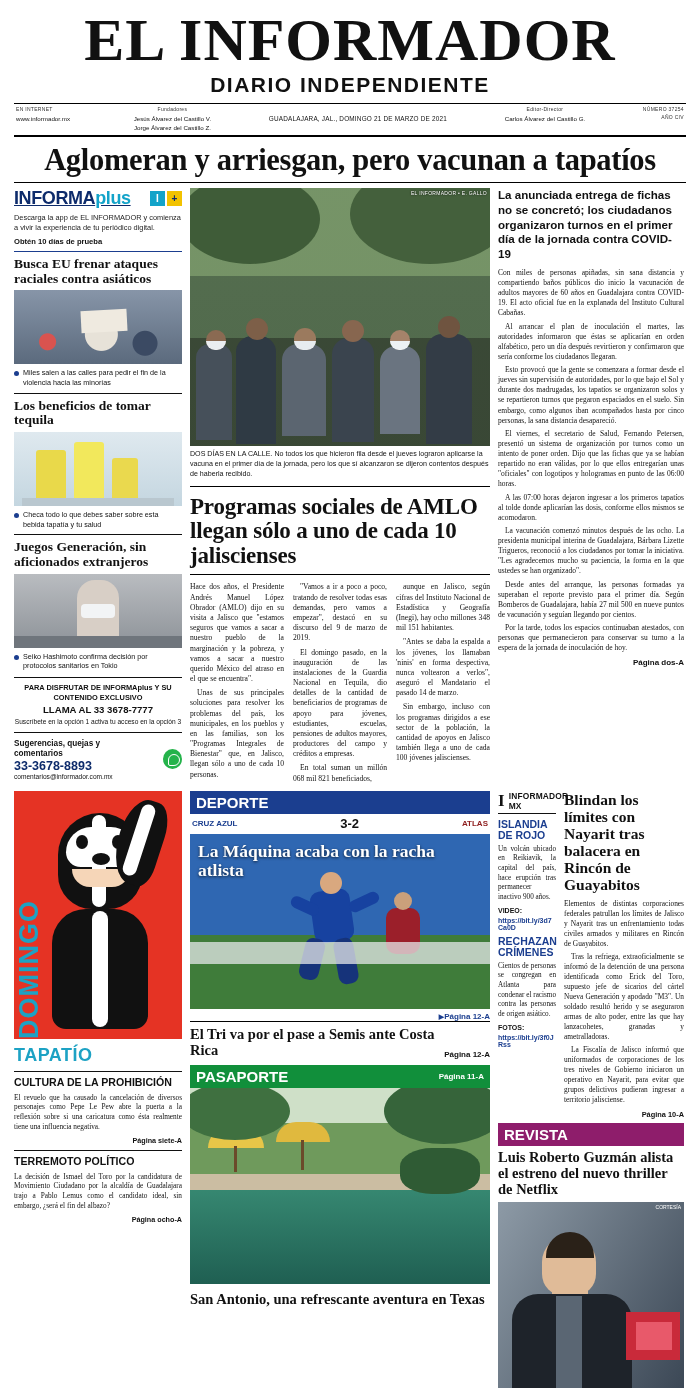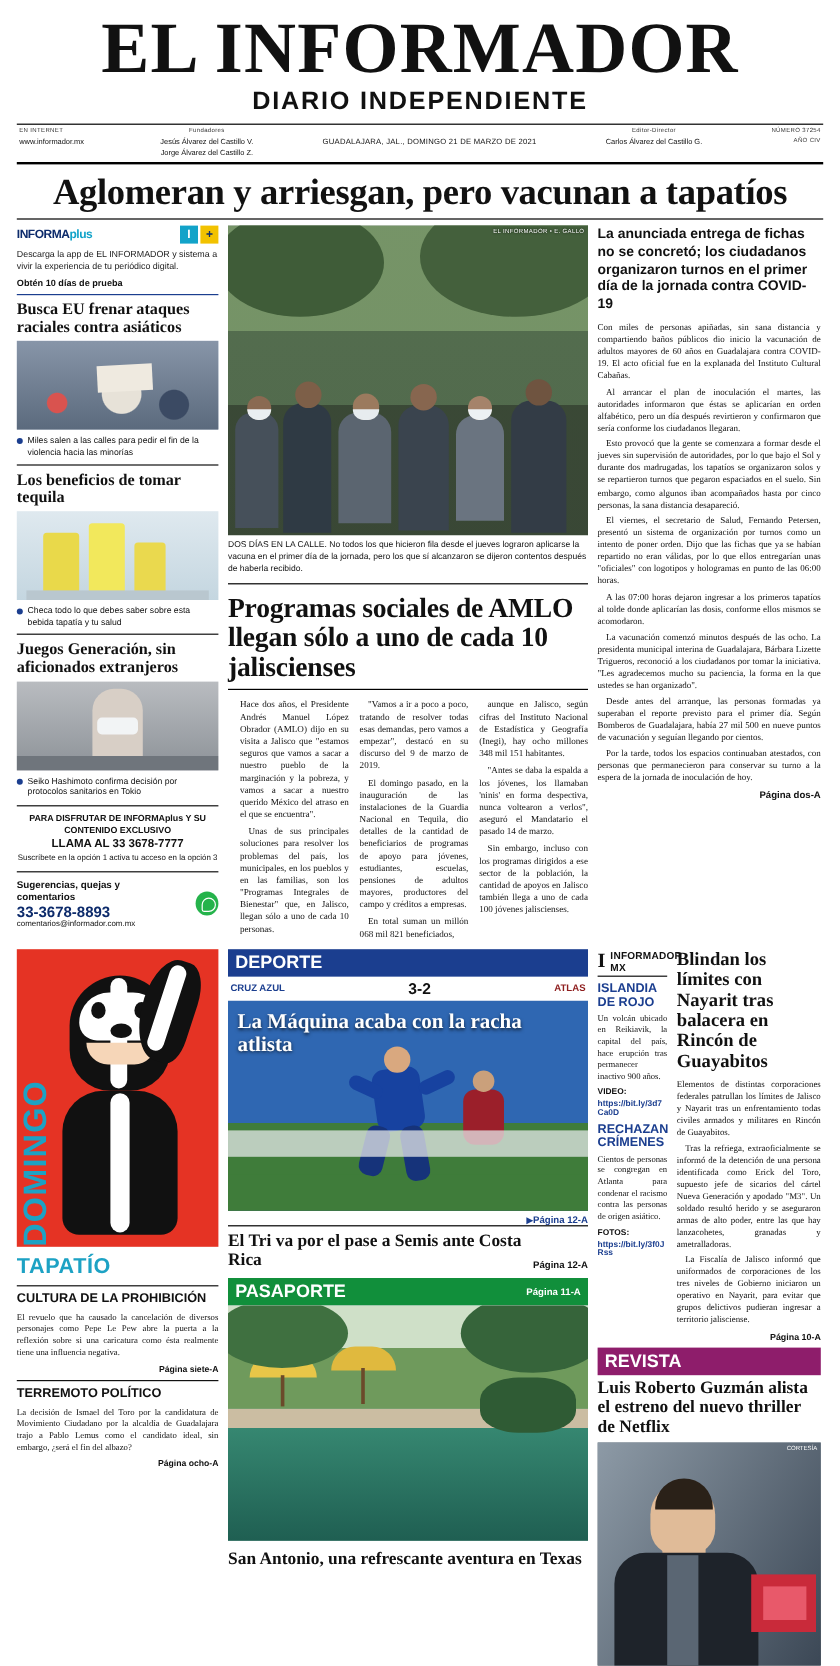--- a/index.html
+++ b/index.html
@@ -58,21 +58,21 @@
   
   .top-grid { display: flex; gap: 8px; margin-top: 5px; }
   .col-left { width: 168px; }
   .col-mid { width: 300px; }
   .col-right { width: 186px; }
 
   
   .infoplus-head { display: flex; align-items: center; gap: 4px; }
   .infoplus-logo {
     font-family: "Liberation Sans", sans-serif;
-    font-weight: bold; font-size: 10px; color: #0d2b6b; letter-spacing: -0.4px;
+    font-weight: bold; font-size: 18px; color: #0d2b6b; letter-spacing: -0.4px; text-decoration: underline;
   }
   .infoplus-logo .plus { color: #12a3c9; font-weight: bold; }
   .infoplus-badges { display:flex; gap:2px; margin-left:auto; }
   .badge-sq { width: 15px; height: 15px; background: #12a3c9; color:#fff;
     font-family:"Liberation Sans",sans-serif; font-size:10px; font-weight:bold;
     display:flex; align-items:center; justify-content:center; }
   .badge-sq.y { background:#f2c200; color:#0d2b6b; }
   .infoplus-text {
     font-family: "Liberation Sans", sans-serif;
     font-size: 7.4px; line-height: 1.35; margin-top: 4px; color:#222;
@@ -111,21 +111,21 @@
     line-height: 1.38; margin-top: 4px;
   }
   .cap-main b { font-weight: normal; text-align: center; }
 
   .sec-head {
     font-family: "Liberation Serif", serif; font-weight: bold;
     font-size: 23px; line-height: 1.07; margin-top: 8px; letter-spacing: -0.2px;
   }
   .cols3 { column-count: 3; column-gap: 9px; margin-top: 7px;
     font-family: "Liberation Serif", serif; font-size: 7.6px; line-height: 1.34;
-    text-align: justify; margin-left: 10px; }
+    text-align: justify; }
   .cols3 p { margin-bottom: 4px; text-indent: 7px; }
   .cols3 p:first-child { text-indent: 0; }
 
   
   .lead-deck {
     font-family: "Liberation Sans", sans-serif; font-weight: bold;
     font-size: 11.6px; line-height: 1.27;
   }
   .body-right {
     font-family: "Liberation Serif", serif; font-size: 7.5px; line-height: 1.35;
@@ -285,21 +285,21 @@
 
       <div class="infoplus-head">
         <div class="infoplus-logo">
           <span>INFORMA</span><span class="plus">plus</span>
         </div>
         <div class="infoplus-badges">
           <span class="badge-sq">I</span>
           <span class="badge-sq y">+</span>
         </div>
       </div>
-      <div class="infoplus-text">Descarga la app de EL INFORMADOR y sistema a vivir la experiencia de tu periódico digital.</div>
+      <div class="infoplus-text">Descarga la app de EL INFORMADOR y comienza a vivir la experiencia de tu periódico digital.</div>
       <div class="infoplus-cta">Obtén 10 días de prueba</div>
       <div class="hr-blue"></div>
 
       <div>
         <div class="brief-title">Busca EU frenar ataques raciales contra asiáticos</div>
         <div class="brief-img ph" style="background:linear-gradient(#9fb0c4,#6d7d92);">
           <div style="position:absolute;inset:0;background:
              radial-gradient(circle at 20% 70%, #d9534f 0 8px, transparent 9px),
              radial-gradient(circle at 52% 60%, #e7e2d8 0 16px, transparent 17px),
              radial-gradient(circle at 78% 72%, #3b4a63 0 12px, transparent 13px),

